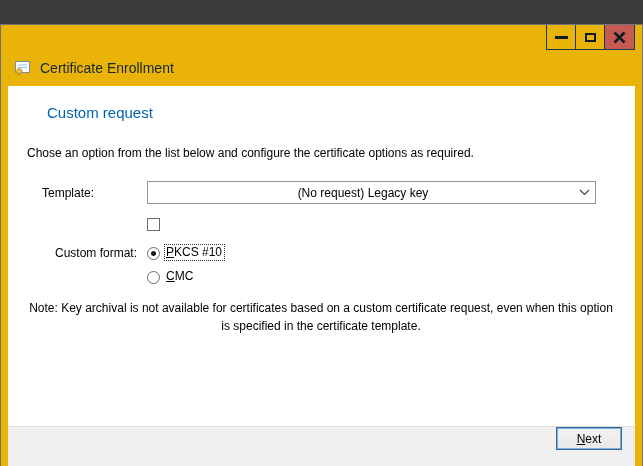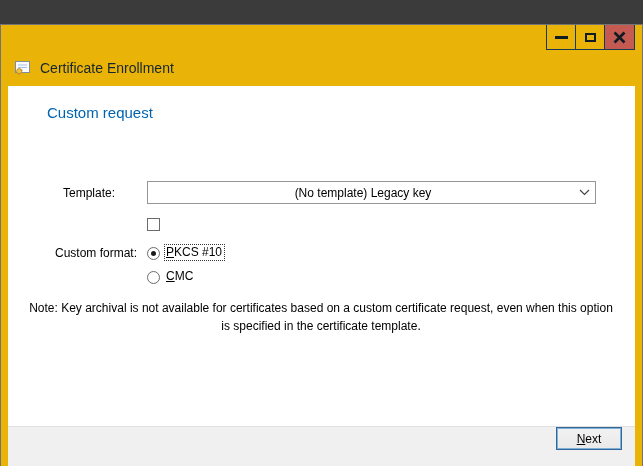--- a/index.html
+++ b/index.html
@@ -32,21 +32,21 @@
   
   .content {
     position:absolute; left:7px; right:7px; top:61px; bottom:9px;
     background:#ffffff; display:flex; flex-direction:column;
   }
   .main { flex:1; position:relative; font-size:12px; color:#000;text-align:center; }
 
   .heading { position:absolute; left:39px; top:18px; font-size:15px; color:#0063B1; }
   .intro   { position:absolute; left:19px; top:60px; }
 
-  .lbl-template { position:absolute; left:55px; top:100px; }
+  .lbl-template { position:absolute; left:34px; top:100px; }
   .combo {
     position:absolute; left:139px; top:95px; width:449px; height:23px;
     border:1px solid #969696; background:#fff;
     display:flex; align-items:center; padding-left:5px; cursor:default;
   }
   .combo .val { flex:1; }
   .combo .chev { width:22px; display:flex; align-items:center; justify-content:center; }
 
   .checkbox {
     position:absolute; left:139px; top:132px; width:13px; height:13px;
@@ -115,24 +115,25 @@
       <circle cx="5.2" cy="11.2" r="2.6" fill="#f0c040" stroke="#b07d1d" stroke-width="0.8"></circle>
     </svg>
     <span class="apptitle">Certificate Enrollment</span>
   </div>
 
   <div class="content">
     <div class="main">
 
       <div class="heading">Custom request</div>
 
+      <div class="intro">Chose an option from the list below and configure the certificate options as required.</div>
 
       <label class="lbl-template">Template:</label>
       <div class="combo">
-        <span class="val">(No template) Legacy key</span>
+        <span class="val">(No request) Legacy key</span>
         <span class="chev">
           <svg width="11" height="7" viewBox="0 0 11 7">
             <polyline points="1,1 5.5,5.5 10,1" fill="none" stroke="#444" stroke-width="1.2"></polyline>
           </svg>
         </span>
       </div>
 
       <div class="checkbox"></div>
 
       <label class="lbl-reqformat">Custom format:</label>

